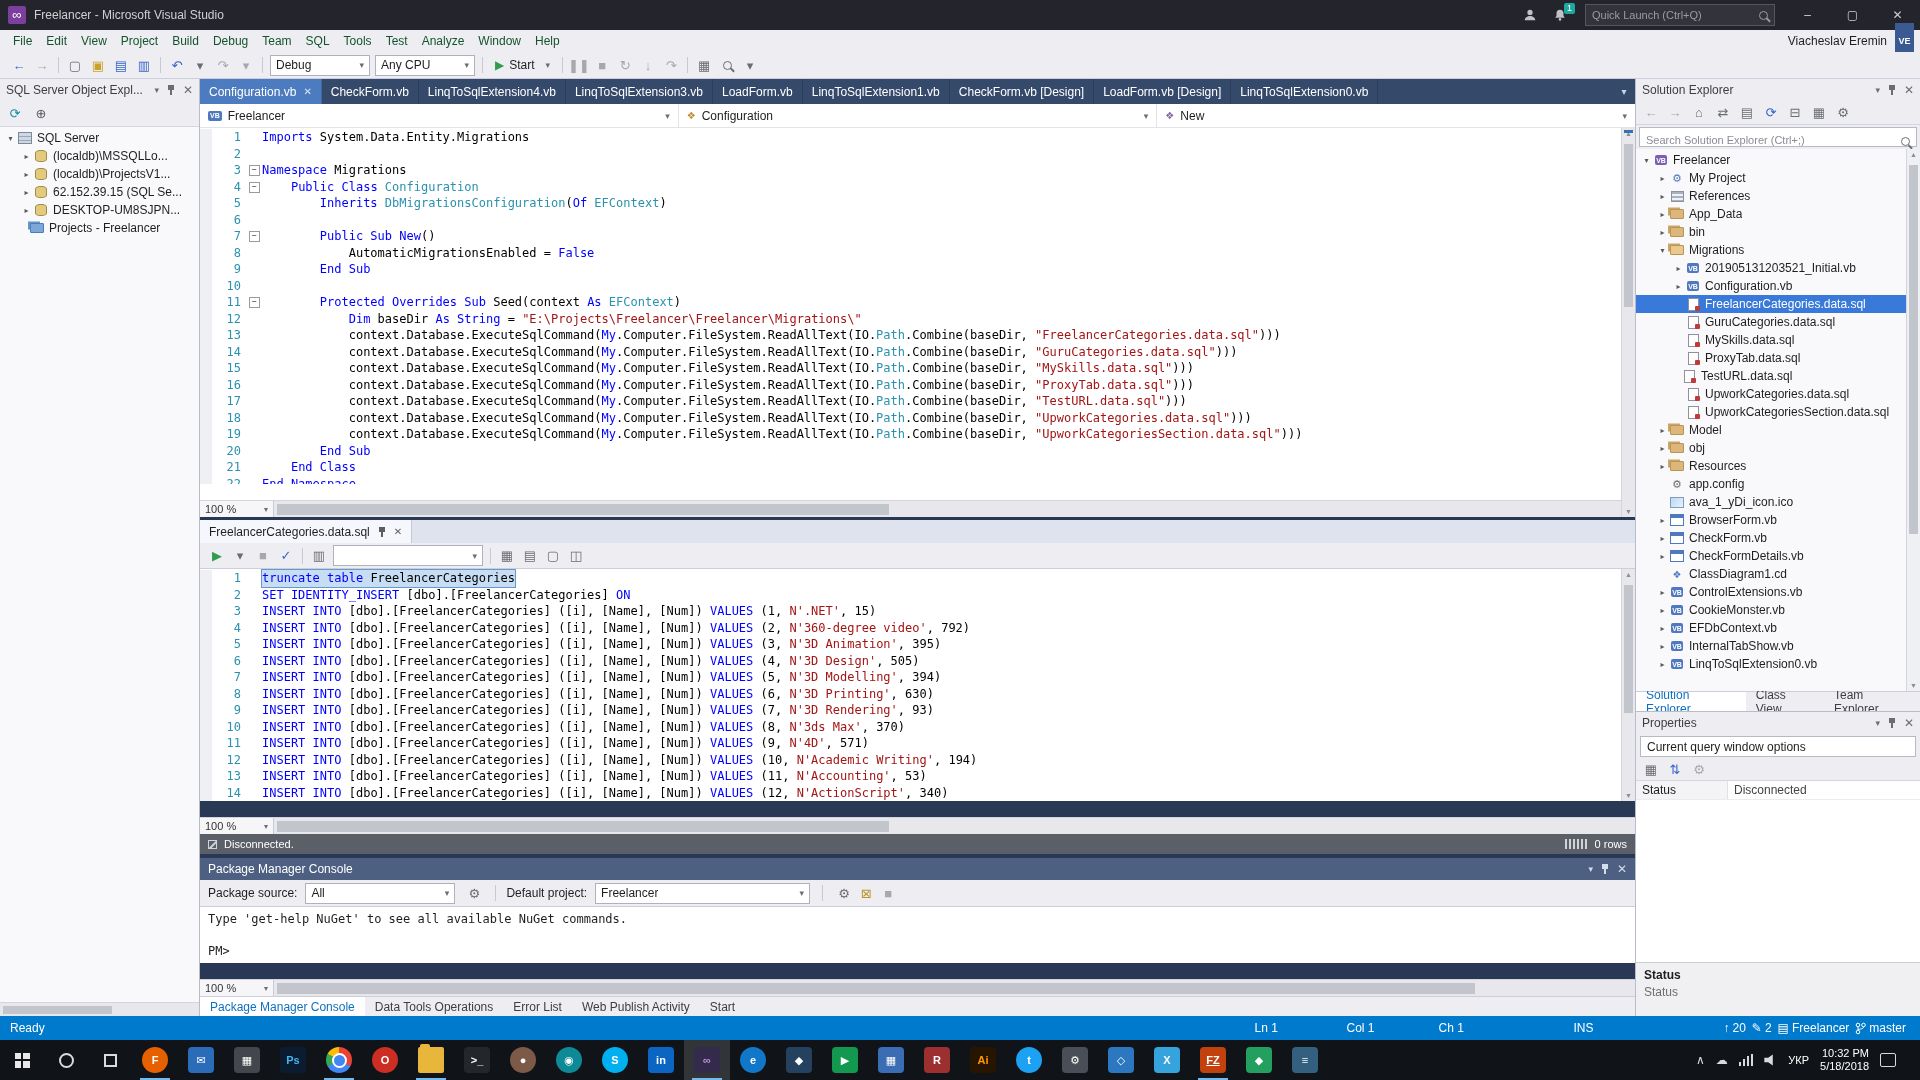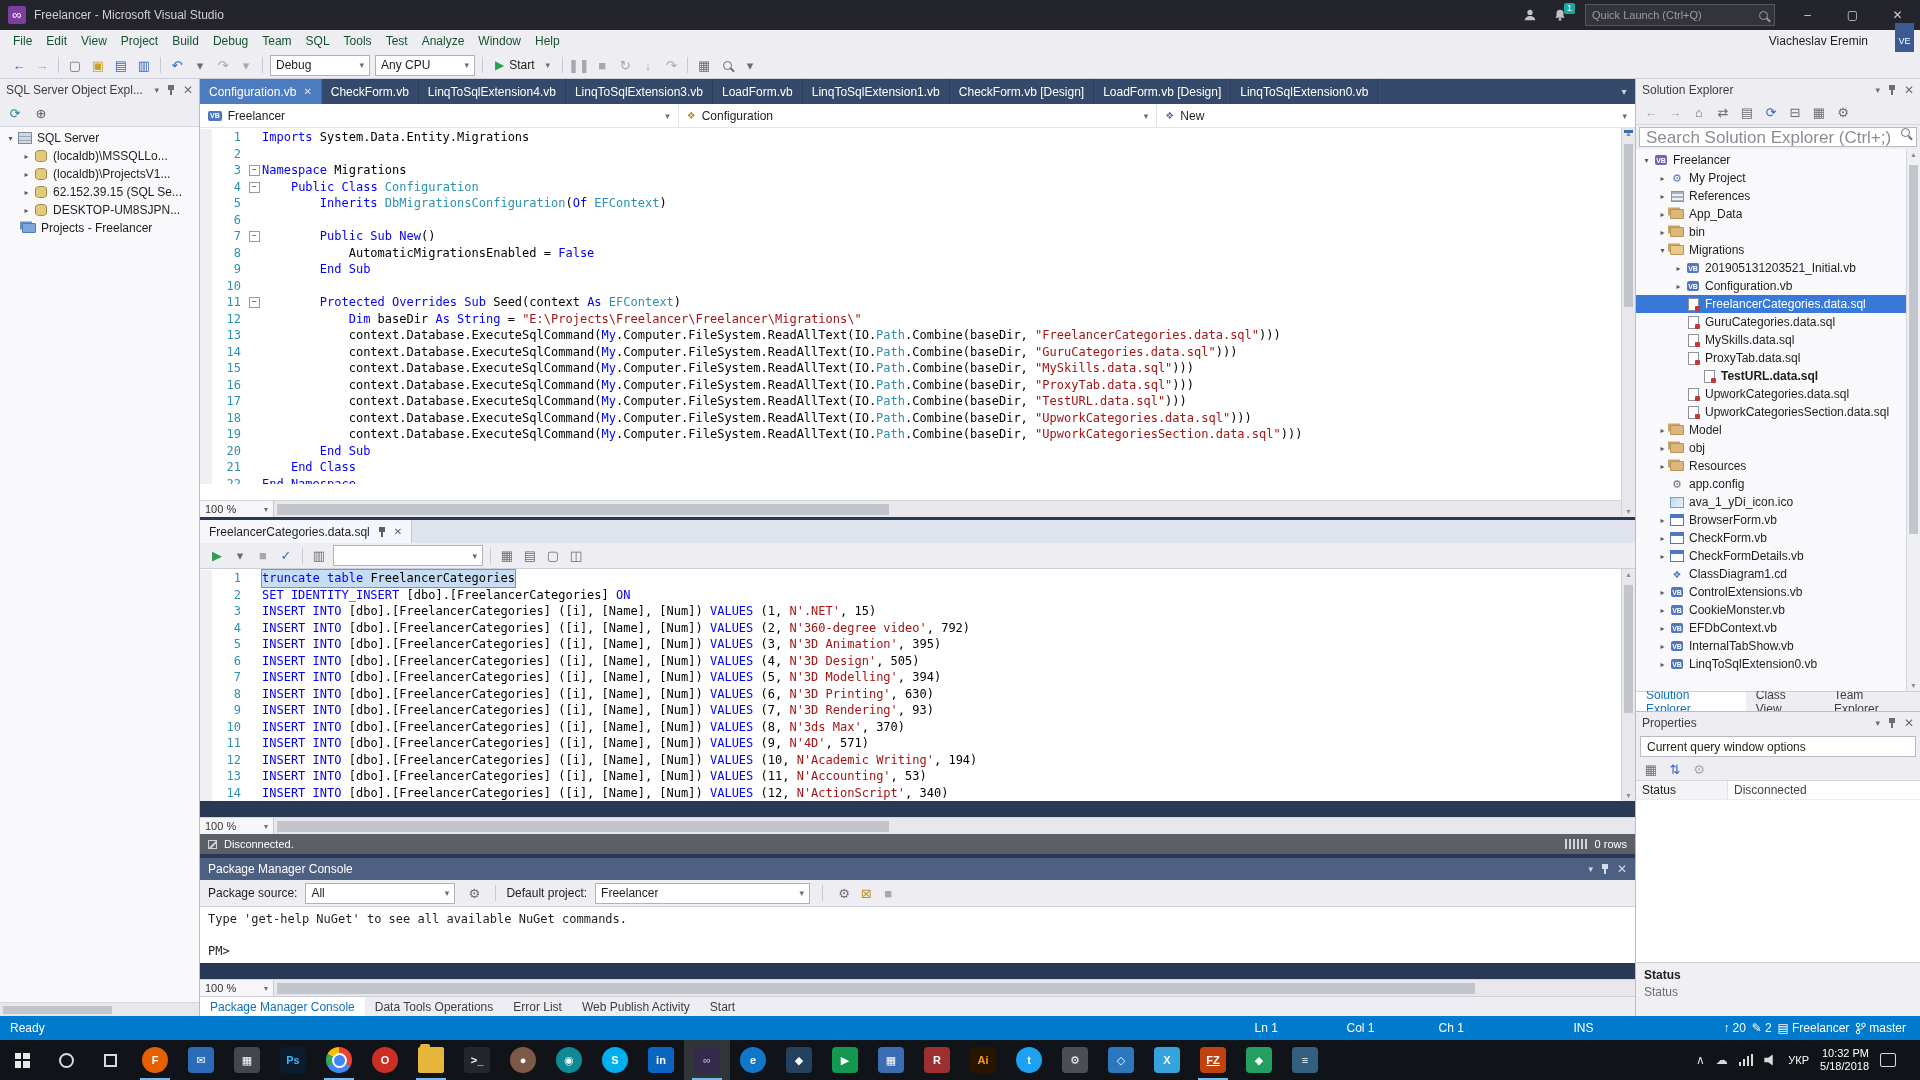--- a/index.html
+++ b/index.html
@@ -19,21 +19,21 @@
   .quick-launch .mag { margin-left:auto; }
   .mag { width:9px; height:9px; border:1.5px solid currentColor; border-radius:50%; position:relative; display:inline-block; }
   .mag::after { content:""; position:absolute; width:5px; height:1.5px; background:currentColor; transform:rotate(45deg); right:-4px; bottom:-2px; }
   .wbtn { width:45px; height:100%; display:flex; align-items:center; justify-content:center; color:#d0d0d0; font-size:12px; }
   svg.sic { display:block; }
 
   
   .menubar { height:22px; background:#eeeef2; display:flex; align-items:center; flex:none; padding-left:6px; }
   .menu-item { padding:3px 7px; color:#14532d; }
   .menu-right { margin-left:auto; display:flex; align-items:center; gap:8px; padding-right:6px; color:#1e1e1e; }
-  .avatar { width:19px; height:37px; background:#3b5a92; color:#fff; font-size:9px; font-weight:normal; display:flex; align-items:center; justify-content:center;margin-left:19px; }
+  .avatar { width:19px; height:37px; background:#3b5a92; color:#fff; font-size:9px; font-weight:bold; display:flex; align-items:center; justify-content:center; }
 
   
   .toolbar { height:27px; background:#eeeef2; border-bottom:1px solid #cccedb; display:flex; align-items:center; gap:1px; padding:0 8px; flex:none; }
   .tb-sep { width:1px; height:16px; background:#c8c9d2; margin:0 4px; display:inline-block; }
   .tb-icon { width:22px; height:22px; display:flex; align-items:center; justify-content:center; font-size:13px; }
   .tb-combo { height:21px; background:#fff; border:1px solid #adb2bd; display:flex; align-items:center; padding:0 5px; font-size:12px; margin:0 2px; }
   .tb-combo-text { overflow:hidden; white-space:nowrap; }
   .tb-combo-arrow { margin-left:auto; color:#6a6d72; font-size:9px; padding-left:6px; }
   .start-btn { display:flex; align-items:center; gap:5px; padding:0 7px; height:22px; }
   .start-play { color:#2e9e4e; font-size:12px; }
@@ -137,21 +137,21 @@
   
   .bottom-tabs { height:20px; background:#eeeef2; display:flex; align-items:stretch; flex:none; border-top:1px solid #cccedb; }
   .bt-tab { display:flex; align-items:center; padding:0 10px; font-size:12px; color:#3e3e42; }
   .bt-tab.active { background:#fff; color:#0e70c0; }
 
   
   .right-panel { width:285px; background:#eeeef2; border-left:1px solid #b9bdc9; display:flex; flex-direction:column; flex:none; }
   .se-section { height:632px; display:flex; flex-direction:column; flex:none; }
   .se-toolbar { height:24px; display:flex; align-items:center; gap:2px; padding:0 4px; border-bottom:1px solid #d5d7e0; flex:none; }
   .se-search { height:24px; display:flex; align-items:center; flex:none; padding:1px 3px; }
-  .se-search-box { flex:1; height:20px; background:#fff; border:1px solid #b6bac4; display:flex; align-items:flex-start; padding:0 6px; color:#8a8d94; font-size:17px; }
+  .se-search-box { flex:1; height:20px; background:#fff; border:1px solid #b6bac4; display:flex; align-items:flex-end; padding:0 6px; color:#8a8d94; font-size:11px; }
   .se-search-box .mag { color:#6a6d72; margin-left:auto; }
   .se-tabs { height:20px; background:#eeeef2; border-top:1px solid #cccedb; display:flex; align-items:stretch; flex:none; }
   .props-section { flex:1; display:flex; flex-direction:column; border-top:1px solid #b9bdc9; min-height:0; }
   .props-combo-row { padding:2px 4px; flex:none; }
   .props-combo { height:21px; background:#fff; border:1px solid #b6bac4; display:flex; align-items:center; padding:0 6px; font-size:12px; }
   .props-toolbar { height:22px; display:flex; align-items:center; gap:2px; padding:0 4px; border-bottom:1px solid #d5d7e0; flex:none; }
   .props-grid { flex:1; background:#fff; min-height:0; }
   .pg-row { display:flex; height:19px; align-items:center; border-bottom:1px solid #ececf0; font-size:12px; }
   .pg-name { width:92px; padding:0 6px; background:#f4f4f7; border-right:1px solid #e0e0e6; height:100%; display:flex; align-items:center; }
   .pg-val { padding:0 6px; color:#444; }
@@ -324,21 +324,21 @@
           <div class="tree-row" style="padding-left: 20px;">
             <span class="tree-arrow">▸</span>
             <span class="tico tico-dbsrv"></span>
             <span class="tree-label">62.152.39.15 (SQL Se...</span>
           </div>
           <div class="tree-row" style="padding-left: 20px;">
             <span class="tree-arrow">▸</span>
             <span class="tico tico-dbsrv"></span>
             <span class="tree-label">DESKTOP-UM8SJPN...</span>
           </div>
-          <div class="tree-row" style="padding-left: 8px;">
+          <div class="tree-row" style="padding-left: 16px;">
             <span class="tree-arrow"></span>
             <span class="tico tico-projfolder"></span>
             <span class="tree-label">Projects - Freelancer</span>
           </div>
         </div>
       <div class="hscroll-strip">
           <span class="hthumb"></span>
         </div>
     </div>
 
@@ -834,21 +834,21 @@
             <div class="tree-row" style="padding-left: 36px;">
               <span class="tree-arrow"></span>
               <span class="tico tico-sql"></span>
               <span class="tree-label">MySkills.data.sql</span>
             </div>
             <div class="tree-row" style="padding-left: 36px;">
               <span class="tree-arrow"></span>
               <span class="tico tico-sql"></span>
               <span class="tree-label">ProxyTab.data.sql</span>
             </div>
-            <div class="tree-row" style="padding-left: 52px; font-weight: bold;">
+            <div class="tree-row" style="padding-left: 32px;">
               <span class="tree-arrow"></span>
               <span class="tico tico-sql"></span>
               <span class="tree-label">TestURL.data.sql</span>
             </div>
             <div class="tree-row" style="padding-left: 36px;">
               <span class="tree-arrow"></span>
               <span class="tico tico-sql"></span>
               <span class="tree-label">UpworkCategories.data.sql</span>
             </div>
             <div class="tree-row" style="padding-left: 36px;">

